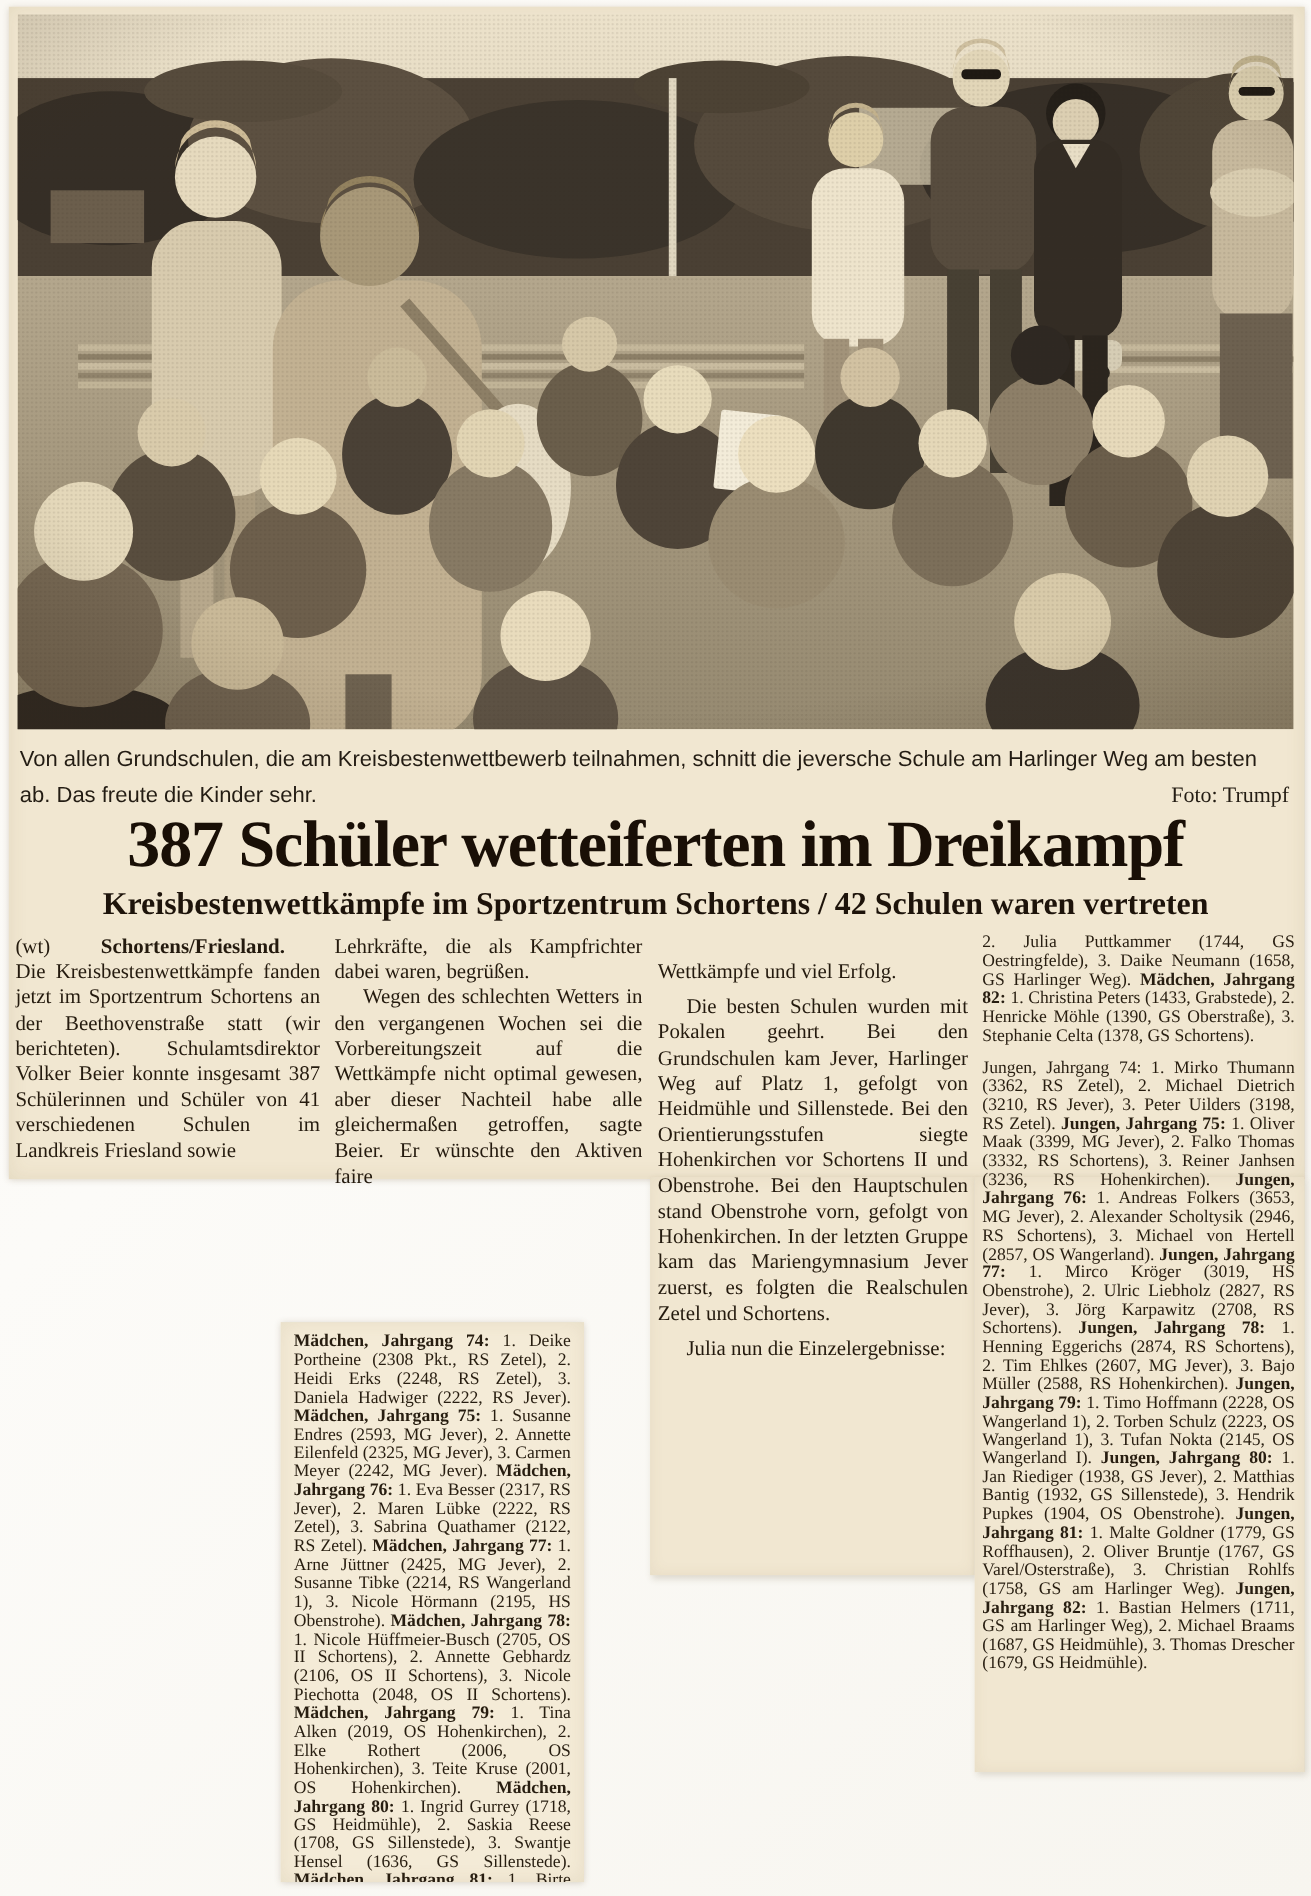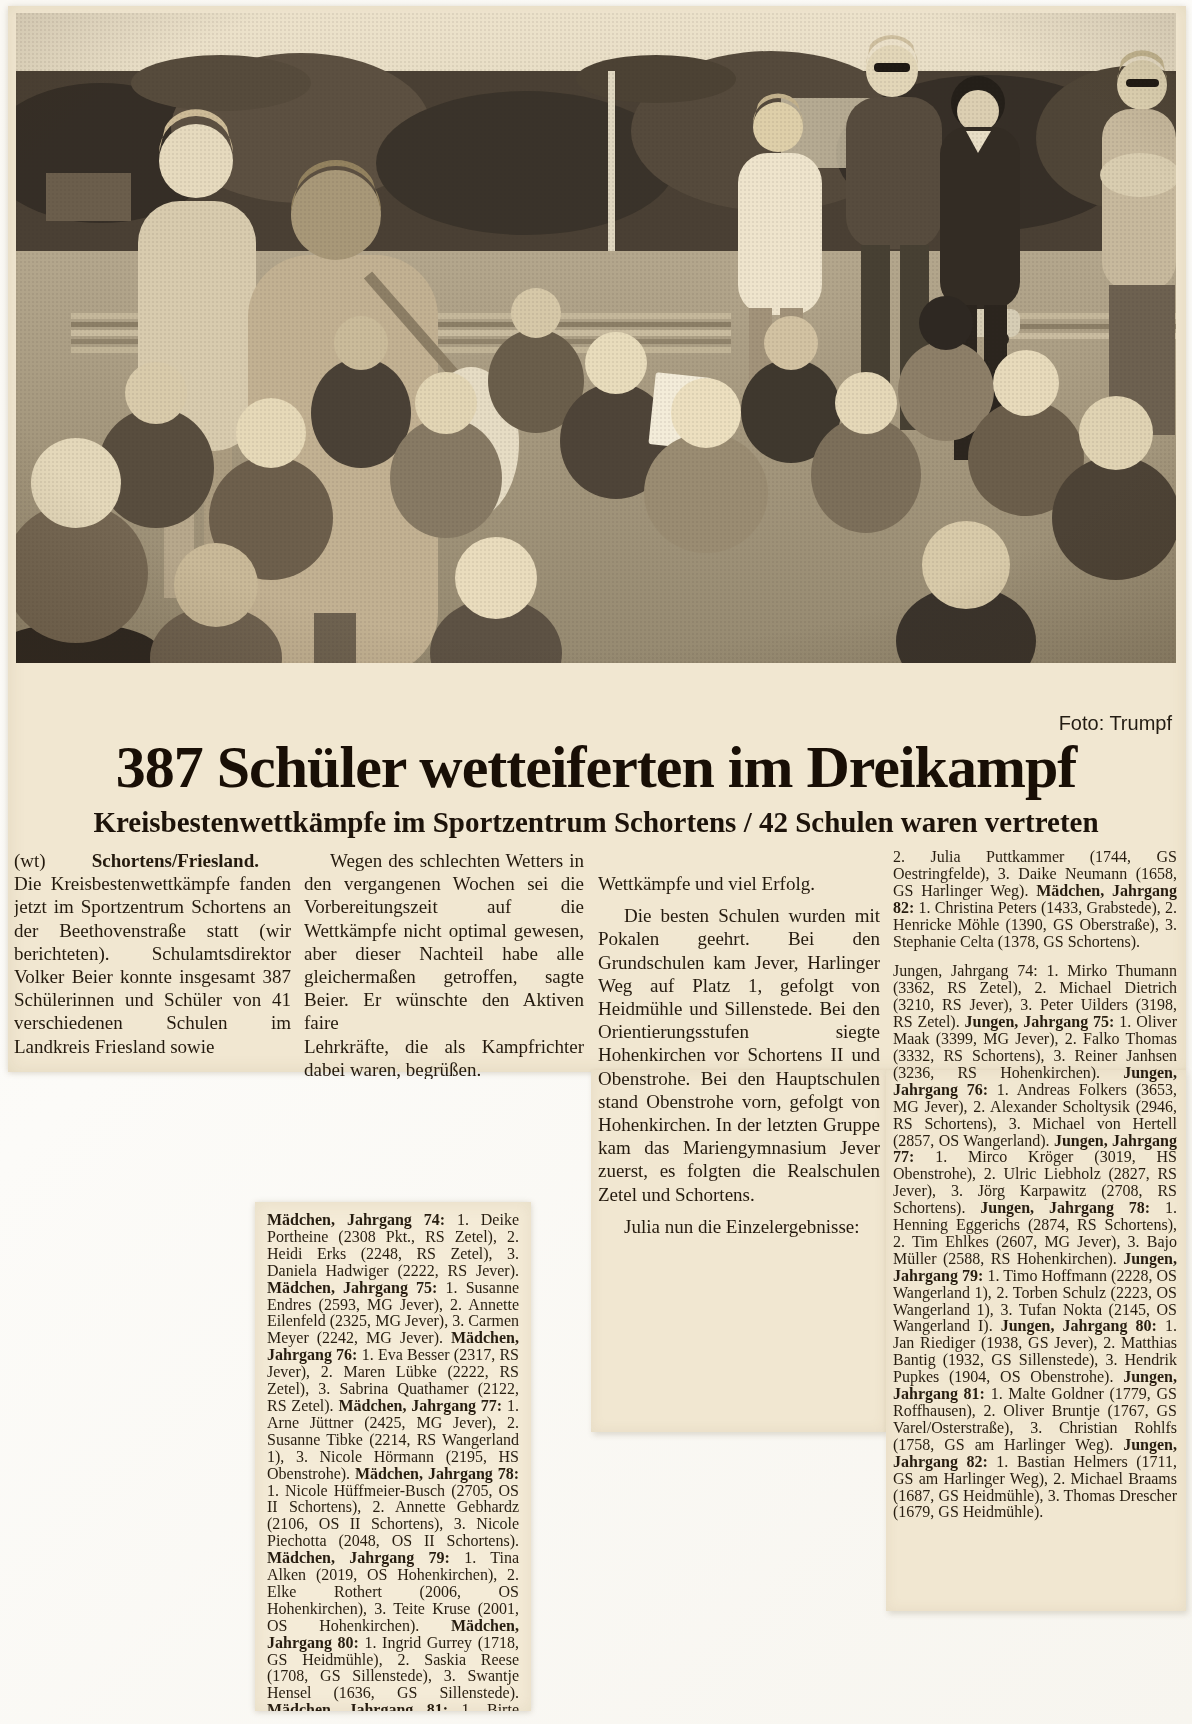--- a/index.html
+++ b/index.html
@@ -14,21 +14,21 @@
   }
   #paper-main{left:8px;top:6px;width:1178px;height:1066px;}
   #paper-col3ext{left:591px;top:1070px;width:295px;height:362px;box-shadow:2px 3px 6px rgba(95,75,40,.18), inset 0 0 14px rgba(120,95,50,.08);}
   #paper-col4ext{left:886px;top:1070px;width:300px;height:541px;box-shadow:2px 3px 6px rgba(95,75,40,.18), inset 0 0 14px rgba(120,95,50,.08);}
   #paper-results{left:255px;top:1202px;width:276px;height:509px;background:#f4ebd7;overflow:hidden;box-sizing:border-box;padding:10px 12px 0 12px;}
   .layer{position:absolute;z-index:2;}
   #photo-box{left:16px;top:13px;width:1160px;height:650px;}
   #photo-box svg{display:block;width:100%;height:100%;}
   #caption{left:18px;top:674px;width:1156px;font-family:"Liberation Sans","DejaVu Sans",sans-serif;
     font-size:20px;line-height:33px;color:#231c13;}
-  #photo-credit{position:absolute;right:2px;top:33px;font-family:Liberation Sans, sans-serif;
+  #photo-credit{position:absolute;right:2px;top:33px;font-family:Liberation Serif, serif;
     font-size:20px;color:#231c13;}
   #headline{left:0;top:736px;width:1192px;text-align:center;font-weight:bold;
     font-size:60px;line-height:62px;letter-spacing:-1px;color:#190f06;}
   #subheadline{left:0;top:806px;width:1192px;text-align:center;font-weight:bold;
     font-size:29px;color:#1d130a;}
   .col{top:849px;overflow:hidden;}
   #col1{left:14px;width:277px;height:220px;}
   #col2{left:304px;width:280px;height:230px;}
   #col3{left:598px;width:282px;height:580px;margin-top:23px;}
   #col4{left:893px;width:284px;height:758px;}
@@ -192,33 +192,34 @@
         <ellipse cx="950" cy="628" rx="70" ry="55" fill="#3a332b"></ellipse>
           <circle cx="950" cy="552" r="44" fill="#d8caa9"></circle>
       </g>
 
       <rect x="0" y="0" width="1160" height="650" fill="url(#halftone)"></rect>
       <rect x="0" y="0" width="1160" height="650" fill="url(#vign)"></rect>
     </svg>
   </div>
 
   <div class="layer" id="caption">
+    <span>Von allen Grundschulen, die am Kreisbestenwettbewerb teilnahmen, schnitt die jeversche Schule am Harlinger Weg am besten ab. Das freute die Kinder sehr.</span>
     <span id="photo-credit">Foto: Trumpf</span>
   </div>
 
   <div class="layer" id="headline">387 Schüler wetteiferten im Dreikampf</div>
   <div class="layer" id="subheadline">Kreisbestenwettkämpfe im Sportzentrum Schortens / 42 Schulen waren vertreten</div>
 
   <div class="layer col" id="col1">
     <p class="body-text"><span>(wt)</span><span class="spacer"></span><b class="dateline">Schortens/Friesland.</b> <span>Die Kreisbestenwettkämpfe fanden jetzt im Sportzentrum Schortens an der Beethovenstraße statt (wir berichteten). Schulamtsdirektor Volker Beier konnte insgesamt 387 Schülerinnen und Schüler von 41 verschiedenen Schulen im Landkreis Friesland sowie</span></p>
   </div>
 
   <div class="layer col" id="col2">
+    <p class="body-text">Lehrkräfte, die als Kampfrichter dabei waren, begrüßen.</p>
     <p class="body-text ind">Wegen des schlechten Wetters in den vergangenen Wochen sei die Vorbereitungszeit auf die Wettkämpfe nicht optimal gewesen, aber dieser Nachteil habe alle gleichermaßen getroffen, sagte Beier. Er wünschte den Aktiven faire</p>
-    <p class="body-text">Lehrkräfte, die als Kampfrichter dabei waren, begrüßen.</p>
   </div>
 
   <div class="layer col" id="col3">
     <p class="body-text">Wettkämpfe und viel Erfolg.</p>
     <p class="body-text ind gap">Die besten Schulen wurden mit Pokalen geehrt. Bei den Grundschulen kam Jever, Harlinger Weg auf Platz 1, gefolgt von Heidmühle und Sillenstede. Bei den Orientierungsstufen siegte Hohenkirchen vor Schortens II und Obenstrohe. Bei den Hauptschulen stand Obenstrohe vorn, gefolgt von Hohenkirchen. In der letzten Gruppe kam das Mariengymnasium Jever zuerst, es folgten die Realschulen Zetel und Schortens.</p>
     <p class="body-text ind gap">Julia nun die Einzelergebnisse:</p>
   </div>
 
   <div class="layer col" id="col4">
     <p class="fine-text"><span>2. Julia Puttkammer (1744, GS Oestringfelde), 3. Daike Neumann (1658, GS Harlinger Weg). </span><span class="seg-bold">Mädchen, Jahrgang 82:</span><span> 1. Christina Peters (1433, Grabstede), 2. Henricke Möhle (1390, GS Oberstraße), 3. Stephanie Celta (1378, GS Schortens).</span></p>

